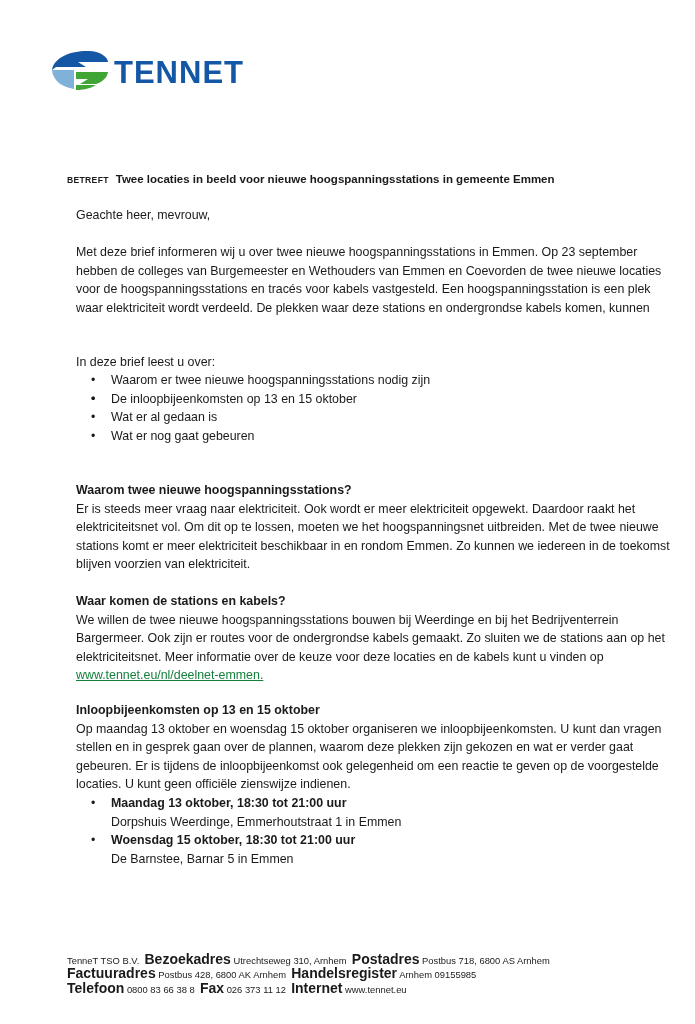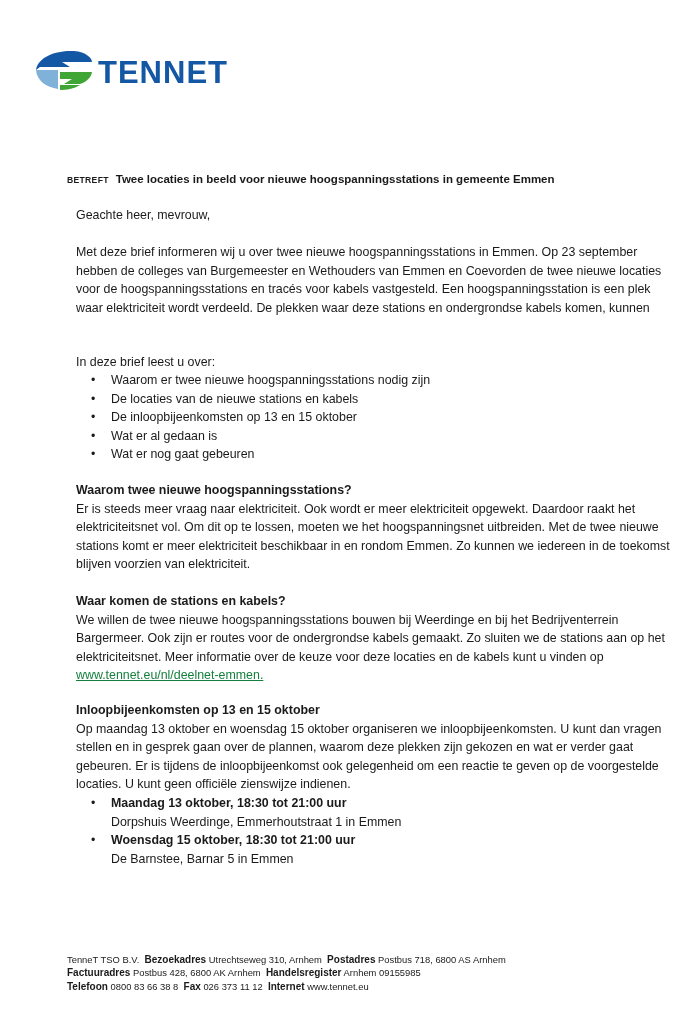--- a/index.html
+++ b/index.html
@@ -1,35 +1,35 @@
 <!DOCTYPE html>
 <html><head>
   <meta charset="utf-8">
   <style>
     html, body { margin: 0; padding: 0; background: #ffffff; }
     body {
       width: 695px; height: 1024px; position: relative; overflow: hidden;
       font-family: "Liberation Sans", sans-serif; color: #1a1a1a;
     }
-    .logo { position: absolute; left: 34px; top: 50px; width: 205px; height: 42px; }
+    .logo { position: absolute; left: 50px; top: 50px; width: 205px; height: 42px; }
     .logo svg { display: block; }
     .subject { position: absolute; left: 67px; top: 173px; font-size: 11.5px; font-weight: bold; white-space: nowrap; }
     .subject .betreft { font-size: 8.6px; letter-spacing: 0.3px; margin-right: 7px; }
     .para { position: absolute; left: 76px; width: 590px; font-size: 12.4px; line-height: 18.6px; }
     .line { display: block; white-space: nowrap; }
     .heading { font-weight: bold; }
     .bullets { position: absolute; left: 67px; width: 590px; font-size: 12.4px; line-height: 18.6px; margin: 0; padding: 0; list-style: none; }
     .bullets li { position: relative; padding-left: 44px; white-space: nowrap; }
     .bullets li .dot { position: absolute; left: 24px; top: 0; }
     .events li .title { font-weight: bold; display: block; }
     .events li .sub { display: block; }
     a.link { color: #15803d; text-decoration: underline; }
     .footer { position: absolute; left: 67px; top: 953px; font-size: 9.4px; line-height: 13.4px; color: #1a1a1a; }
     .footer .row { display: block; white-space: nowrap; }
-    .footer b { font-size: 10px; }
+    .footer b { font-size: 14px; }
   </style>
 </head>
 <body>
 
 <div class="logo">
   <svg width="205" height="42" viewBox="0 0 205 42">
     <path d="M2 20 C4 6, 24 0, 40 1 C52 2, 58 8, 58 12 L28 12 L36 17 L6 17 Z" fill="#1457a4"></path>
     <path d="M2 20 L24 20 L24 39 C12 37, 3 31, 2 20 Z" fill="#7fb1d9"></path>
     <path d="M26 22 L58 22 C57 28, 52 32, 46 34 L30 34 L38 29 L26 29 Z" fill="#3fa535"></path>
     <path d="M26 35 L46 35 C40 39, 32 40, 26 40 Z" fill="#3fa535"></path>
@@ -46,21 +46,21 @@
 <div class="para" style="top:243px">
   <span class="line">Met deze brief informeren wij u over twee nieuwe hoogspanningsstations in Emmen. Op 23 september</span>
   <span class="line">hebben de colleges van Burgemeester en Wethouders van Emmen en Coevorden de twee nieuwe locaties</span>
   <span class="line">voor de hoogspanningsstations en tracés voor kabels vastgesteld. Een hoogspanningsstation is een plek</span>
   <span class="line">waar elektriciteit wordt verdeeld. De plekken waar deze stations en ondergrondse kabels komen, kunnen</span>
 </div>
 
 <div class="para" style="top:353px">In deze brief leest u over:</div>
 <ul class="bullets" style="top:371px">
   <li><span class="dot">•</span><span>Waarom er twee nieuwe hoogspanningsstations nodig zijn</span></li>
-  <li><span class="dot">•</span><span>De locaties van de nieuwe stations en kabels</span></li>
+  <li><span class="dot">•</span></li>
   <li><span class="dot">•</span><span>De inloopbijeenkomsten op 13 en 15 oktober</span></li>
   <li><span class="dot">•</span><span>Wat er al gedaan is</span></li>
   <li><span class="dot">•</span><span>Wat er nog gaat gebeuren</span></li>
 </ul>
 
 <div class="para" style="top:481px">
   <span class="line heading">Waarom twee nieuwe hoogspanningsstations?</span>
   <span class="line">Er is steeds meer vraag naar elektriciteit. Ook wordt er meer elektriciteit opgewekt. Daardoor raakt het</span>
   <span class="line">elektriciteitsnet vol. Om dit op te lossen, moeten we het hoogspanningsnet uitbreiden. Met de twee nieuwe</span>
   <span class="line">stations komt er meer elektriciteit beschikbaar in en rondom Emmen. Zo kunnen we iedereen in de toekomst</span>

